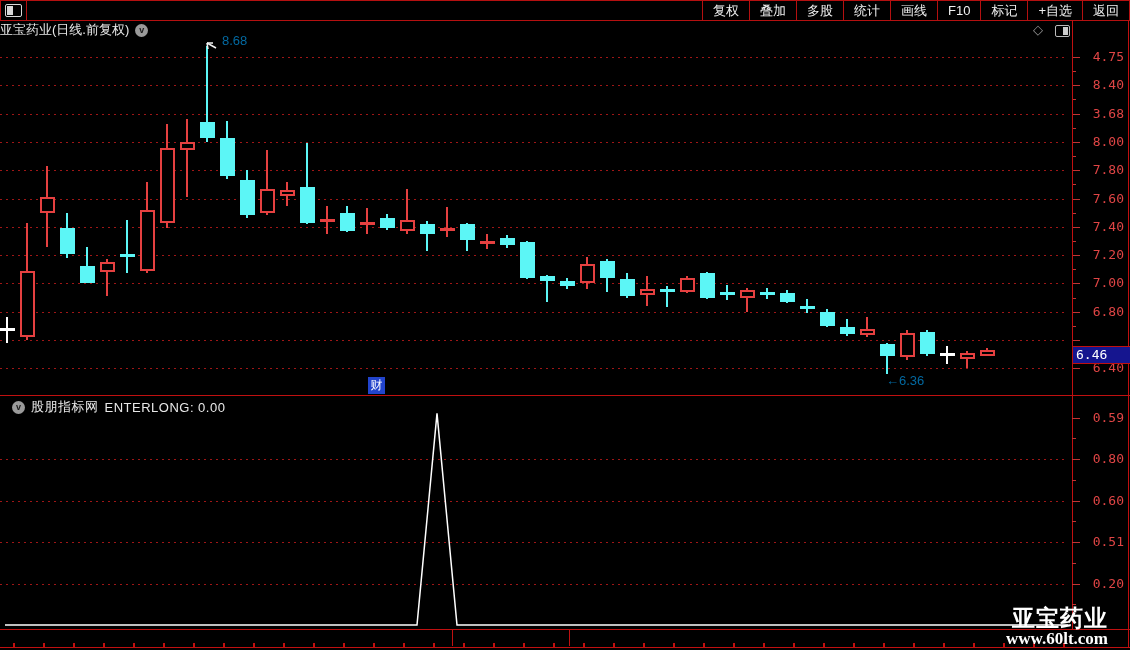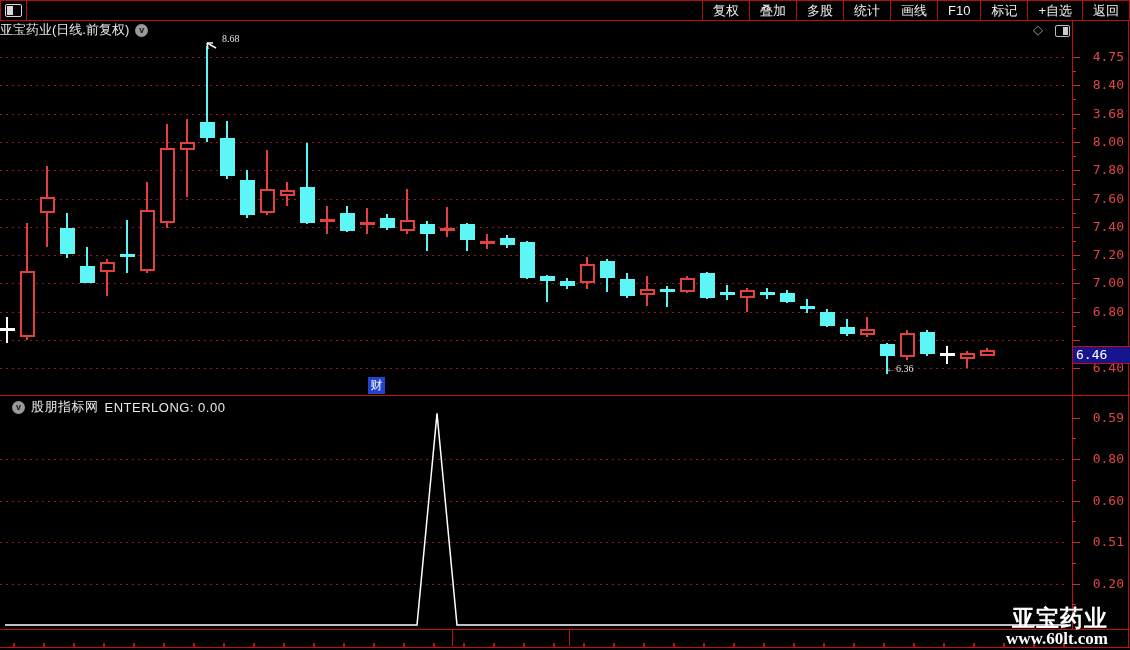--- a/index.html
+++ b/index.html
@@ -27,21 +27,21 @@
   #chart,#ind{left:0;top:0;width:1130px;height:650px;pointer-events:none;}
   .grid{position:absolute;left:0;width:1068px;height:1px;
         background:repeating-linear-gradient(90deg,#9e1616 0 2px,transparent 2px 6px);}
   .wick{position:absolute;width:2px;}
   .body-solid{position:absolute;width:15px;}
   .body-hollow{position:absolute;width:11px;border:2px solid #e54040;background:#000;}
   .axis-label{position:absolute;color:#e04545;font-family:"DejaVu Sans Mono",monospace;font-size:13px;width:52px;text-align:right;}
   .tick{position:absolute;background:#c23333;height:1px;}
   .vline{position:absolute;width:1px;background:#c01010;}
   .hline{position:absolute;height:1px;background:#c01010;}
-  .ann{position:absolute;color:#e5e5e5;font-family:Liberation Serif, serif;font-size:10px;white-space:nowrap;}
+  .ann{position:absolute;color:#0369a1;font-family:Liberation Sans, sans-serif;font-size:13px;white-space:nowrap;}
   #fin-badge{left:368px;top:377px;width:17px;height:17px;background:#2244cc;color:#fff;font-size:12px;
              line-height:17px;text-align:center;}
   #price-box{left:1073px;top:346px;width:55px;height:16px;background:#15158f;border-top:1px solid #c01010;
              border-bottom:1px solid #c01010;color:#fff;font-family:"DejaVu Sans Mono",monospace;font-size:13px;
              line-height:16px;padding-left:3px;}
   #ind-header{left:6px;top:398px;display:flex;align-items:center;font-size:13px;}
   #ind-header .txt{margin-left:6px;letter-spacing:.5px;}
   
   #time-axis{left:0;top:630px;width:1130px;height:18px;font-size:13px;}
   .taxis-label{position:absolute;top:1px;color:#d05050;font-family:"DejaVu Sans Mono",monospace;}
@@ -271,21 +271,21 @@
       <div class="vline" style="left: 1063px; top: 643px; height: 4px; width: 2px;"></div>
       <div class="vline" style="left: 452px; top: 630px; height: 16px;"></div>
       <div class="vline" style="left: 569px; top: 630px; height: 16px;"></div>
     </div>
 
   <svg id="high-arrow" class="abs" style="left:204px;top:39px;" width="22" height="14">
     <path d="M3,4 L12,9" stroke="#f2f2f2" stroke-width="1.5" fill="none"></path>
     <path d="M3,4 L9,4 M3,4 L4,10" stroke="#f2f2f2" stroke-width="1.5" fill="none"></path>
   </svg>
   <div class="ann" style="left:222px;top:33px;">8.68</div>
-  <div class="ann" style="left:886px;top:363px;">←6.36</div>
+  <div class="ann" style="left:886px;top:373px;">←6.36</div>
   <div id="fin-badge" class="abs">财</div>
 
   <div id="price-box" class="abs">6.46</div>
 
   <div id="ind-header" class="abs">
     <span class="circ">v</span>
     <span class="txt">股朋指标网</span>
     <span class="txt">ENTERLONG: 0.00</span>
   </div>
   <div id="ind" class="abs">

